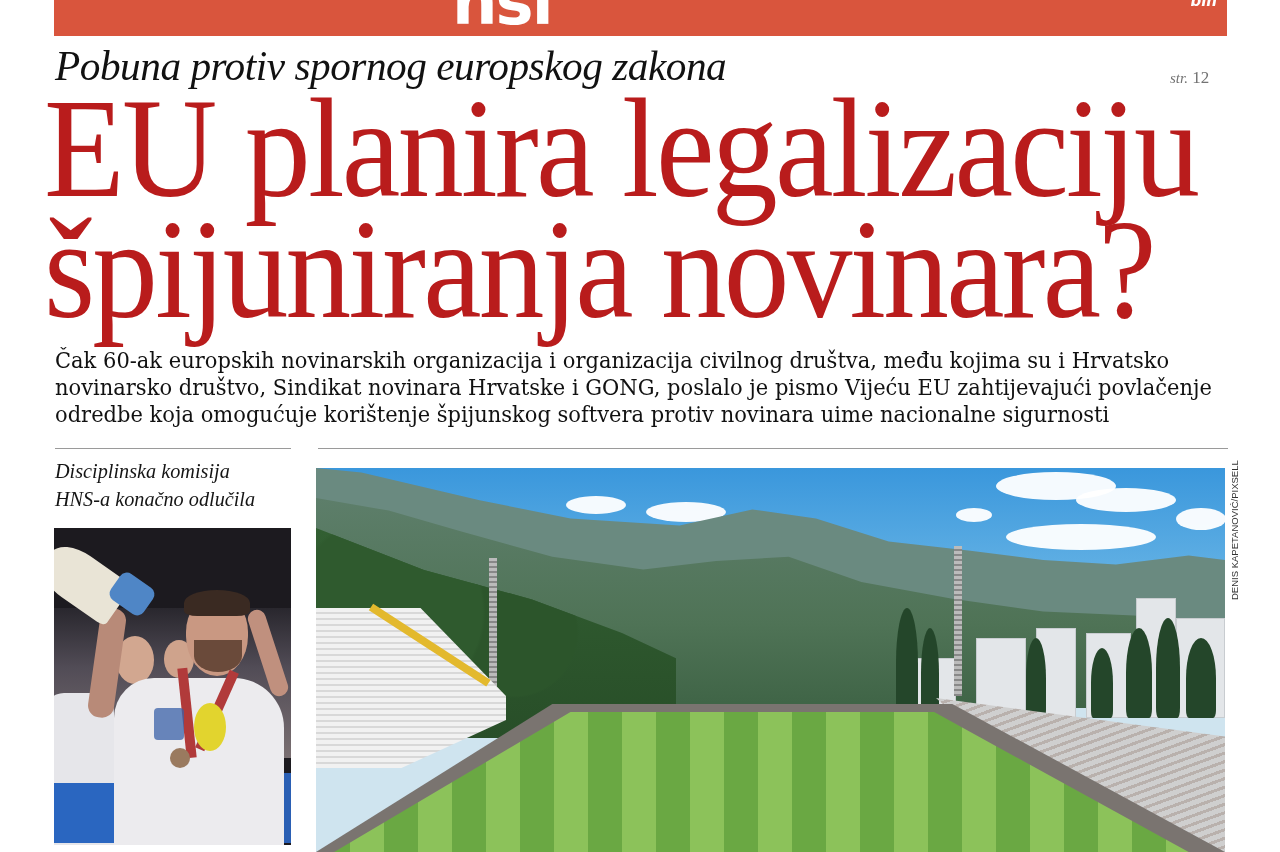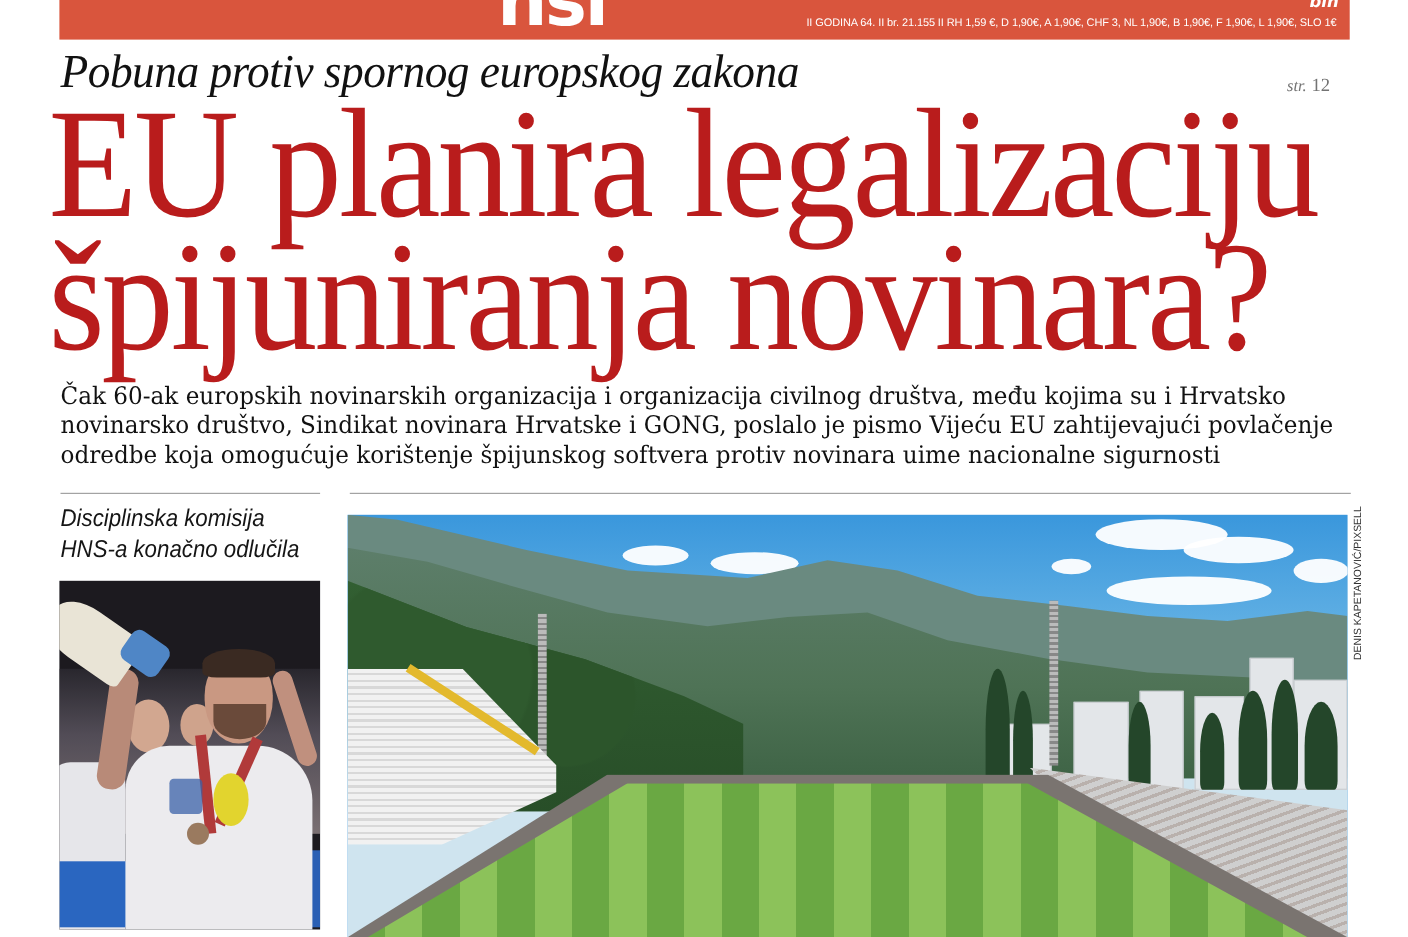--- a/index.html
+++ b/index.html
@@ -53,21 +53,21 @@
     font-family: "DejaVu Serif", serif; 
     font-size: 22px; line-height: 27px; color: #111; white-space: nowrap;
   }
   .deck .dl { display: block; transform: scaleX(0.955); transform-origin: left top; }
 
   .rule-left { position: absolute; left: 55px; top: 448px; width: 236px; height: 1px; background: #9a9a9a; }
   .rule-right { position: absolute; left: 318px; top: 448px; width: 910px; height: 1px; background: #9a9a9a; }
 
   .side-title {
     position: absolute; left: 55px; top: 457px; width: 250px;
-    font-family: Liberation Sans, sans-serif; font-style: italic;
+    font-family: Liberation Serif, serif; font-style: italic;
     font-size: 22px; line-height: 28px; color: #151515;
   }
   .side-title span { display: block; white-space: nowrap; transform: scaleX(0.92); transform-origin: left top; }
 
   
   .photo-player {
     position: absolute; left: 54px; top: 528px; width: 237px; height: 317px;
     overflow: hidden; background: #1c1a1f;
   }
   .pp-crowd { position:absolute; left:0; top:80px; width:100%; height:150px;
@@ -133,21 +133,20 @@
     font-family: "Liberation Sans", sans-serif; font-size: 9.5px; color: #333;
     white-space: nowrap; text-align: left;
   }
 </style>
 </head>
 <body>
 
 <div class="banner">
   <div class="masthead-logo">hsl</div>
   <div class="logo-right">bih</div>
-  <div class="edition-line">II GODINA 64. II br. 21.155 II RH 1,59 €, D 1,90€, A 1,90€, CHF 3, NL 1,90€, B 1,90€, F 1,90€, L 1,90€, SLO 1€</div>
 </div>
 
 <div class="kicker">Pobuna protiv spornog europskog zakona</div>
 <div class="page-ref">
   <span class="str">str.</span>
   <span>12</span>
 </div>
 
 <h1 class="headline">
   <span class="line l1">EU planira legalizaciju</span>

